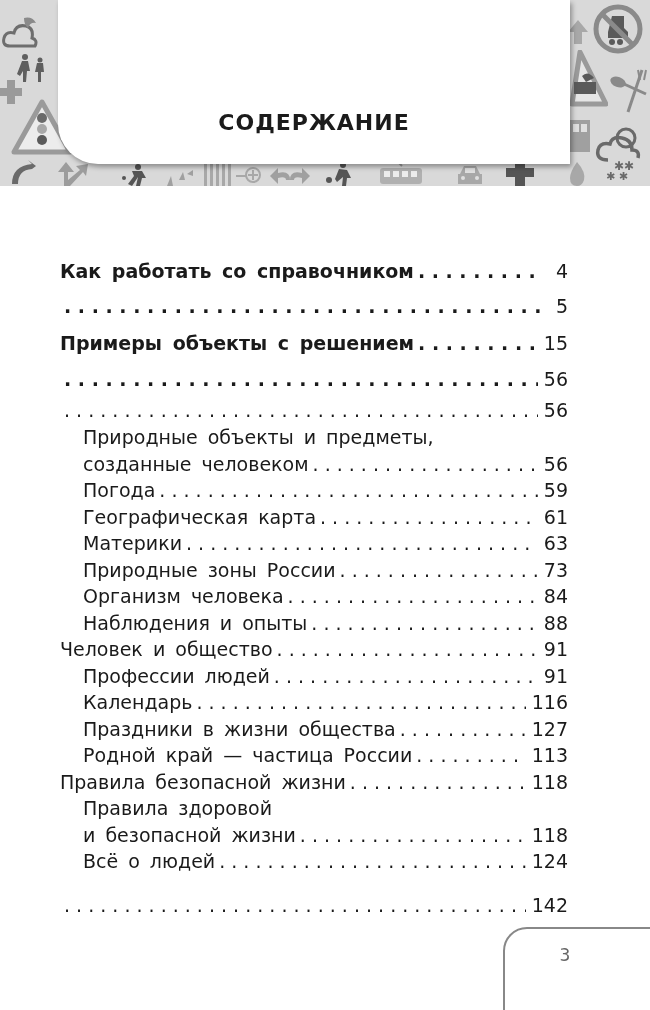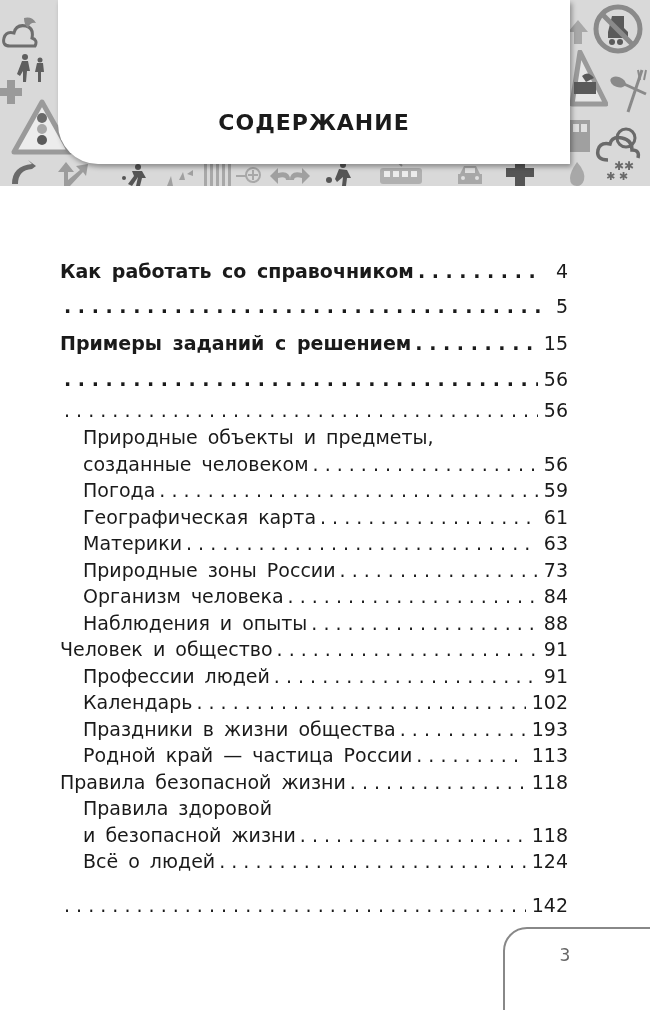--- a/index.html
+++ b/index.html
@@ -227,21 +227,21 @@
   <div class="row bold" style="top:0px">
     <span class="label">Как работать со справочником</span>
     <span class="leader"></span>
     <span class="page">4</span>
   </div>
   <div class="row bold" style="top:35px">
     <span class="leader"></span>
     <span class="page">5</span>
   </div>
   <div class="row bold" style="top:72px">
-    <span class="label">Примеры заданий с решением</span>
+    <span class="label">Примеры объекты с решением</span>
     <span class="leader"></span>
     <span class="page">15</span>
   </div>
   <div class="row bold" style="top:108px">
     <span class="leader"></span>
     <span class="page">56</span>
   </div>
   <div class="row" style="top:139px">
     <span class="leader"></span>
     <span class="page">56</span>
@@ -290,26 +290,26 @@
     <span class="page">91</span>
   </div>
   <div class="row indent" style="top:405px">
     <span class="label">Профессии людей</span>
     <span class="leader"></span>
     <span class="page">91</span>
   </div>
   <div class="row indent" style="top:431px">
     <span class="label">Календарь</span>
     <span class="leader"></span>
-    <span class="page">102</span>
+    <span class="page">116</span>
   </div>
   <div class="row indent" style="top:458px">
     <span class="label">Праздники в жизни общества</span>
     <span class="leader"></span>
-    <span class="page">193</span>
+    <span class="page">127</span>
   </div>
   <div class="row indent" style="top:484px">
     <span class="label">Родной край — частица России</span>
     <span class="leader"></span>
     <span class="page">113</span>
   </div>
   <div class="row" style="top:511px">
     <span class="label">Правила безопасной жизни</span>
     <span class="leader"></span>
     <span class="page">118</span>

